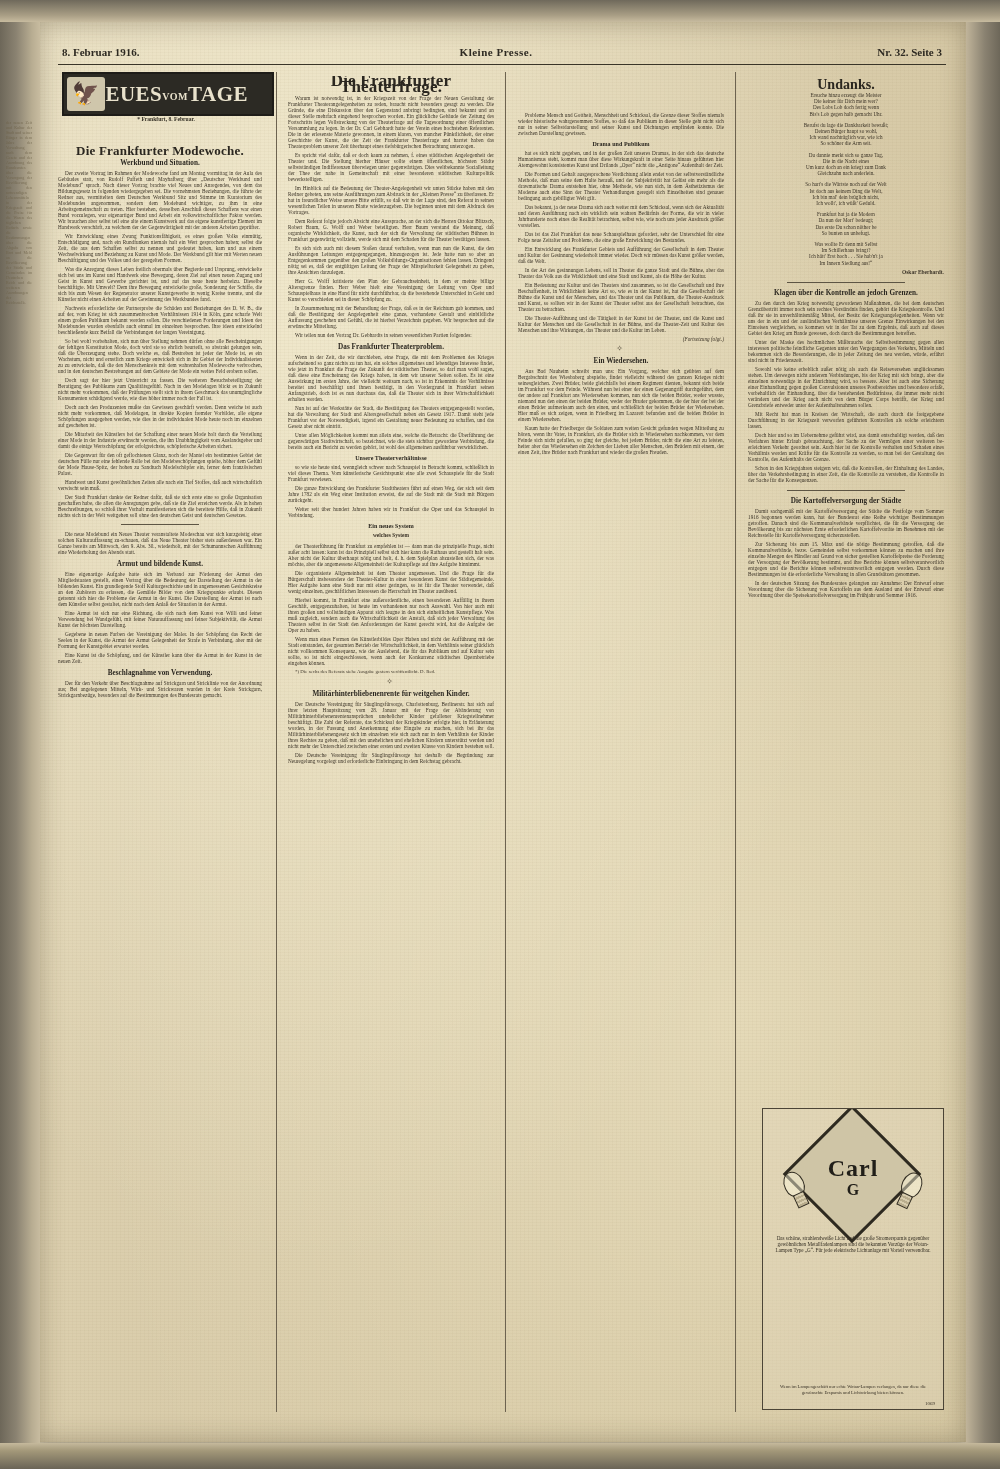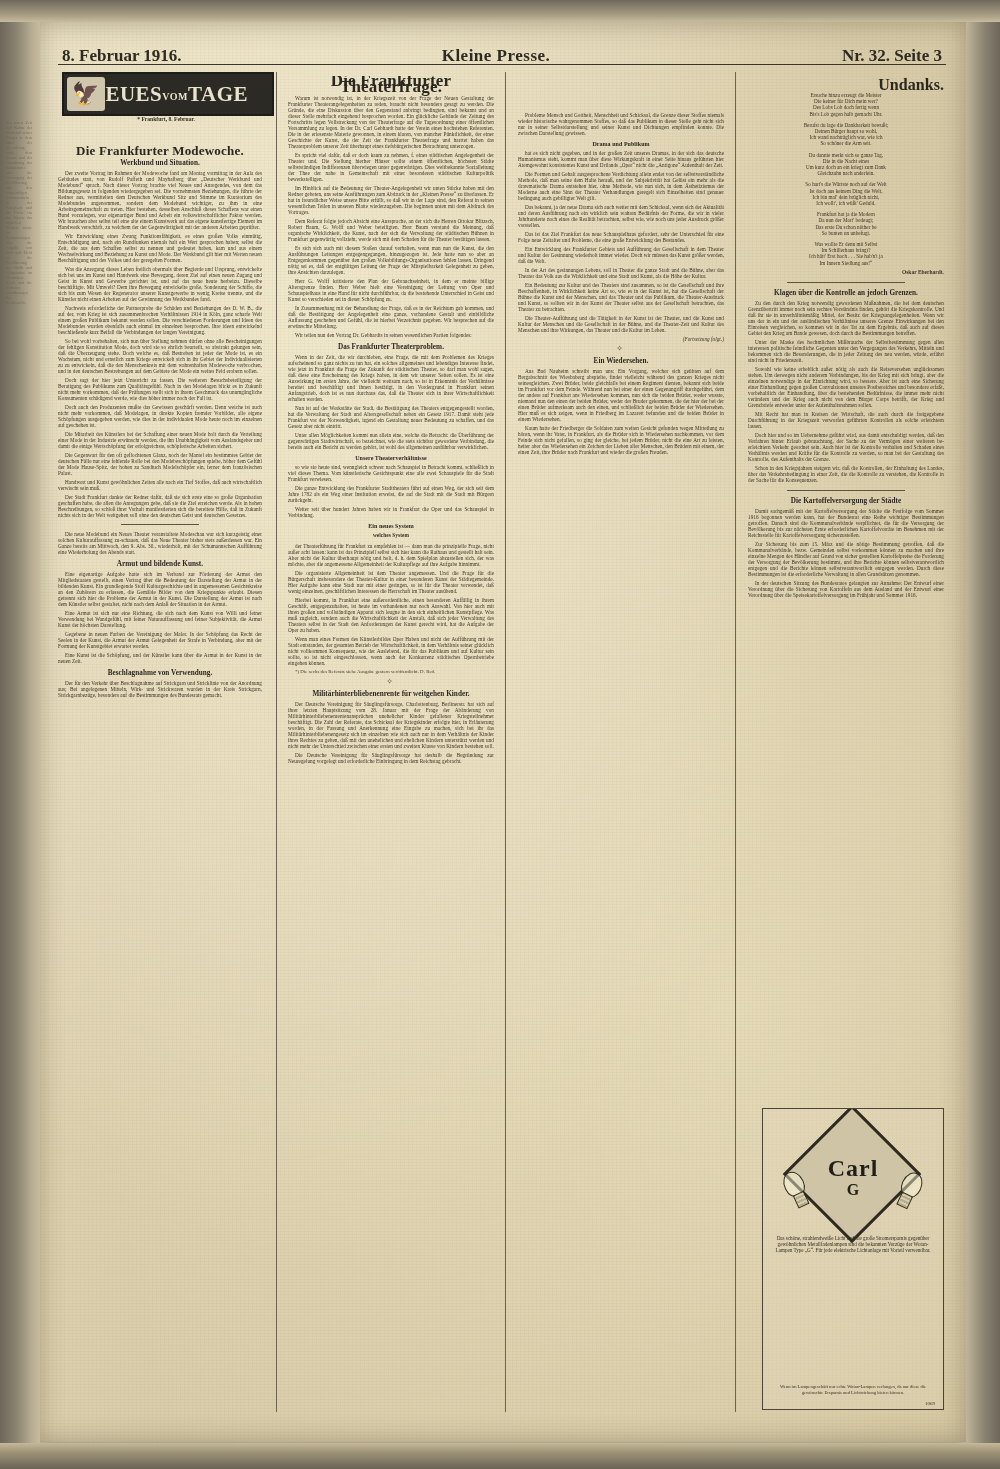--- a/index.html
+++ b/index.html
@@ -46,21 +46,21 @@
   
   .sliver{
     position:absolute;left:6px;top:120px;width:26px;height:1180px;
     font-size:4px;line-height:5px;color:#6c6047;overflow:hidden;opacity:.75;
     font-family:"Liberation Serif",serif;text-align:justify;
   }
 
   
   .hdr{
     position:absolute;left:62px;top:46px;width:880px;height:22px;
-    font-weight:bold;font-size:17px;color:#2e2a22;
+    font-weight:bold;font-size:11px;color:#2e2a22;
   }
   .hdr .l{position:absolute;left:0;top:0;}
   .hdr .c{position:absolute;left:0;right:12px;text-align:center;top:0;letter-spacing:.5px;}
   .hdr .r{position:absolute;right:0;top:0;}
   .rule{
     position:absolute;left:58px;width:888px;height:0;border-top:1.6px solid #3a3528;
   }
 
   
   .col{
@@ -276,21 +276,21 @@
     <p>Ein Bedeutung zur Kultur und des Theaters sind zusammen, so ist die Gesellschaft und ihre Beschaffenheit, in Wirklichkeit keine Art so, wie es in der Kunst ist, hat die Gesellschaft der Bühne die Kunst und der Menschen, und das Theater und das Publikum, die Theater-Ausdruck und Kunst, so sollten wir in der Kunst der Theater selbst aus der Gesellschaft betrachten, das Theater zu betrachten.</p>
     <p>Die Theater-Aufführung und die Tätigkeit in der Kunst ist der Theater, und die Kunst und Kultur der Menschen und die Gesellschaft in der Bühne, und die Theater-Zeit und Kultur des Menschen und ihre Wirkungen, das Theater und die Kultur im Leben.</p>
     <p class="contd">(Fortsetzung folgt.)</p>
     <div class="dingbat">✧</div>
     <h3 class="subhead">Ein Wiedersehen.</h3>
     <p>Aus Bad Nauheim schreibt man uns: Ein Vorgang, welcher sich geübten auf dem Bergabschnitt des Wiesba­berg abspielte, findet vielleicht während des ganzen Krieges nicht seinesgleichen. Zwei Brüder, beide gleichfalls bei einem Regiment dienten, bekannt sich beide im Frankfurt vor dem Feinde. Während nun bei einer der einen Gegenangriff durchgeführt, dem der andere auf Frankfurt ans Wieder­sehen kommen, nun sich die beiden Brüder, weder wusste, niemand nun den einen der beiden Brüder, weder der Bruder gekommen, die der hier der bei der einen Brüder aufmerksam auch den einen, und schließlich der beiden Brüder der Wieder­sehen. Hier muß es sich zeigen, wenn in Friedberg im Lazarett befunden und die beiden Brüder in einem Wiedersehen.</p>
     <p>Kaum hatte der Friedberger die Soldaten zum weiten Gesicht gefunden wegen Mitteilung zu hören, wenn ihr Vater, in Frankfurt, als die Brüder sich in Wiedersehen nachkommen, vor dem Feinde sich nicht gefallen, so ging der gleiche, bei jedem Brüder, nicht die eine Art zu leisten, heiter aber das Wiedersehen ein Zeichen der Lieben aller Menschen, den Brüdern mit einem, der einen Zeit, ihre Brüder nach Frankfurt und wieder die großen Freuden.</p>
   </div>
 
   <div class="col" style="left:748px;top:76px;width:196px;height:1020px;overflow:hidden;">
-    <h3 class="subhead" style="font-size:16px;text-align:right;">Undanks.</h3>
+    <h3 class="subhead" style="font-size:14px;">Undanks.</h3>
     <div class="poem">
       <div>Ersuche hinzu erzeugt die Meister</div>
       <div>Die keiner für Dich mein wer?</div>
       <div>Des Lobs Lob doch fertig wenn</div>
       <div>Bis's Lob gegen halb gemacht Uhr.</div>
     </div>
     <div class="poem" style="margin-top:5px;">
       <div>Berufst du lage die Dankbarkeit bewußt;</div>
       <div>Deinen Bürger haupt so wohl,</div>
       <div>Ich wand nachträglich war, wie ich</div>

